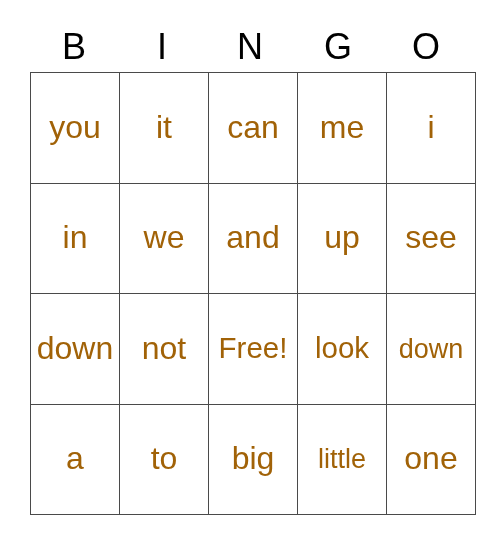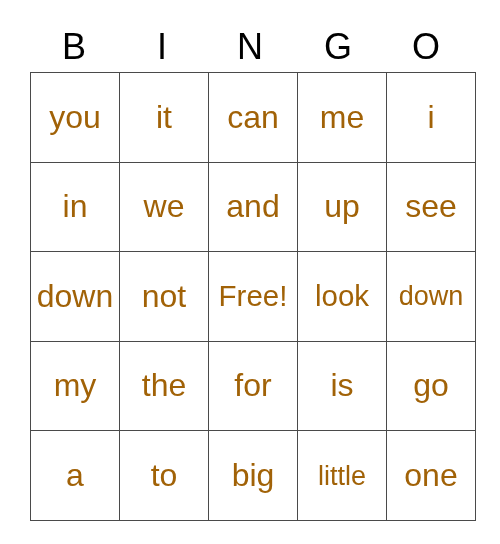--- a/index.html
+++ b/index.html
@@ -147,37 +147,20 @@
           </td>
           <td class="bingo-cell">
             <span class="cell-text fit-md">look</span>
           </td>
           <td class="bingo-cell">
             <span class="cell-text fit-sm">down</span>
           </td>
         </tr>
         <tr>
           <td class="bingo-cell">
-            <span class="cell-text">my</span>
-          </td>
-          <td class="bingo-cell">
-            <span class="cell-text">the</span>
-          </td>
-          <td class="bingo-cell">
-            <span class="cell-text">for</span>
-          </td>
-          <td class="bingo-cell">
-            <span class="cell-text">is</span>
-          </td>
-          <td class="bingo-cell">
-            <span class="cell-text">go</span>
-          </td>
-        </tr>
-        <tr>
-          <td class="bingo-cell">
             <span class="cell-text">a</span>
           </td>
           <td class="bingo-cell">
             <span class="cell-text">to</span>
           </td>
           <td class="bingo-cell">
             <span class="cell-text">big</span>
           </td>
           <td class="bingo-cell">
             <span class="cell-text fit-sm">little</span>

